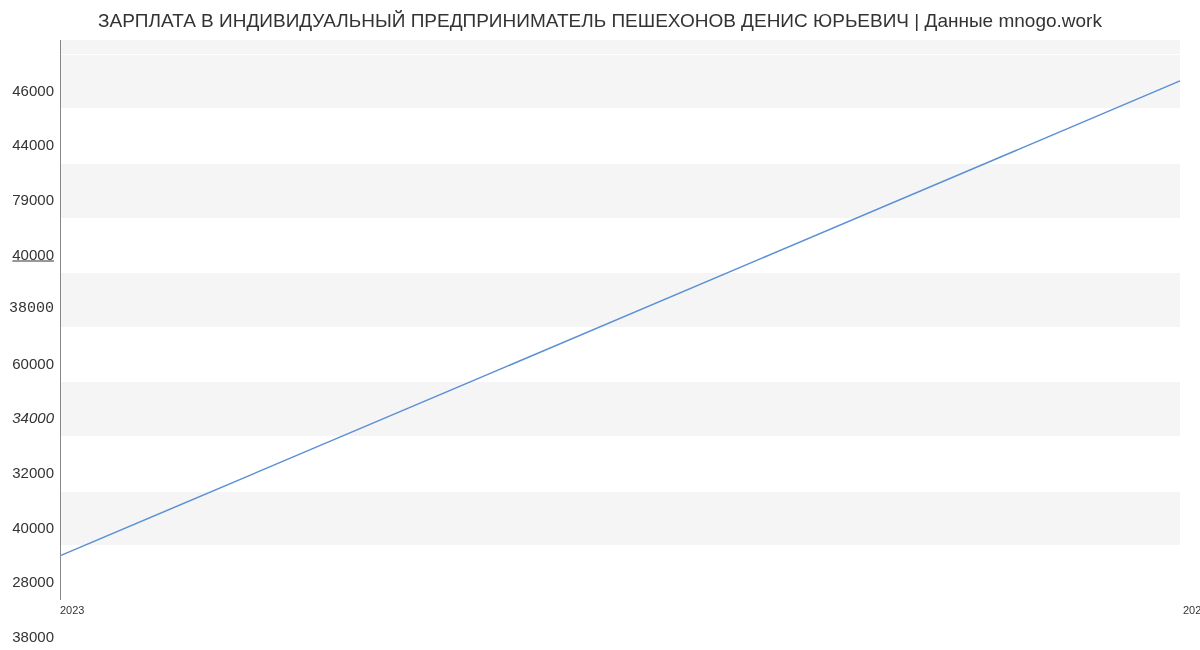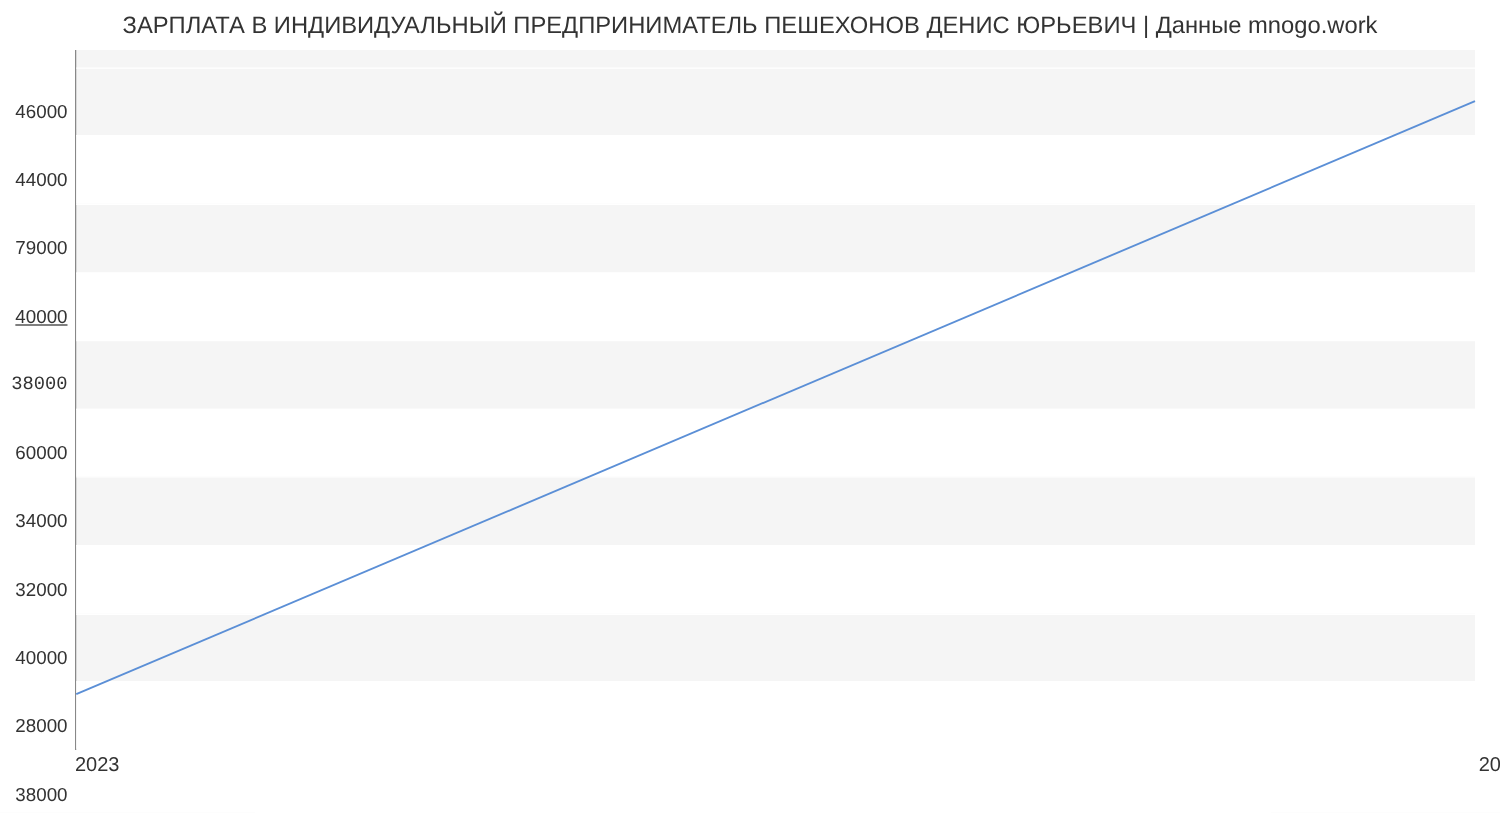--- a/index.html
+++ b/index.html
@@ -55,21 +55,21 @@
     width: 50px;
     text-align: right;
     font-size: 15px;
     color: #333333;
     transform: translateY(-50%);
     margin-top: 36px;
   }
   .x-tick-label {
     position: absolute;
     top: 604px;
-    font-size: 16px;
+    font-size: 11px;
     color: #333333;
   }
   svg.line-layer {
     position: absolute;
     left: 0;
     top: 0;
     width: 100%;
     height: 100%;
     overflow: visible;
   }
@@ -104,20 +104,20 @@
     </svg>
   </div>
 
   <div class="x-tick-label" style="left:60px;">2023</div>
   <div class="x-tick-label" style="left:1152px;margin-left:31px;">2024</div>
 
 <div class="y-tick-label" style="top: 600px;">38000</div>
     <div class="y-tick-label" style="top: 545.366px;">28000</div>
     <div class="y-tick-label" style="top: 490.732px;">40000</div>
     <div class="y-tick-label" style="top: 436.098px;">32000</div>
-    <div class="y-tick-label" style="top: 381.463px;">34000</div>
+    <div class="y-tick-label" style="top: 381.463px; font-style: italic;">34000</div>
     <div class="y-tick-label" style="top: 326.829px;">60000</div>
     <div class="y-tick-label" style="top: 272.195px; font-family: Liberation Mono, monospace;">38000</div>
     <div class="y-tick-label" style="top: 218px; text-decoration: underline;">40000</div>
     <div class="y-tick-label" style="top: 162.927px;">79000</div>
     <div class="y-tick-label" style="top: 108.293px;">44000</div>
     <div class="y-tick-label" style="top: 53.6585px;">46000</div>
   </div>
 
 </body></html>

